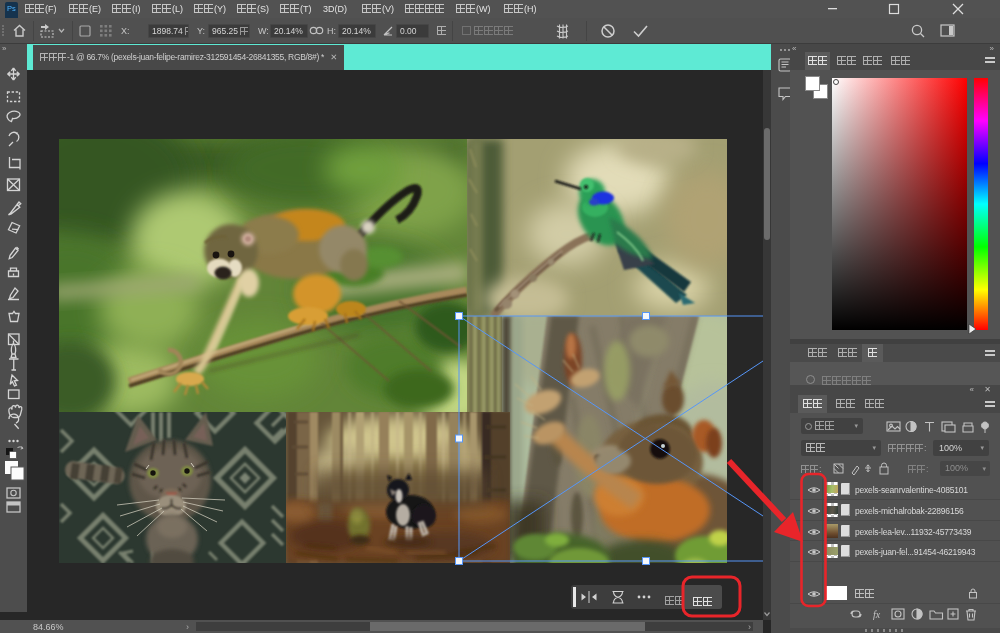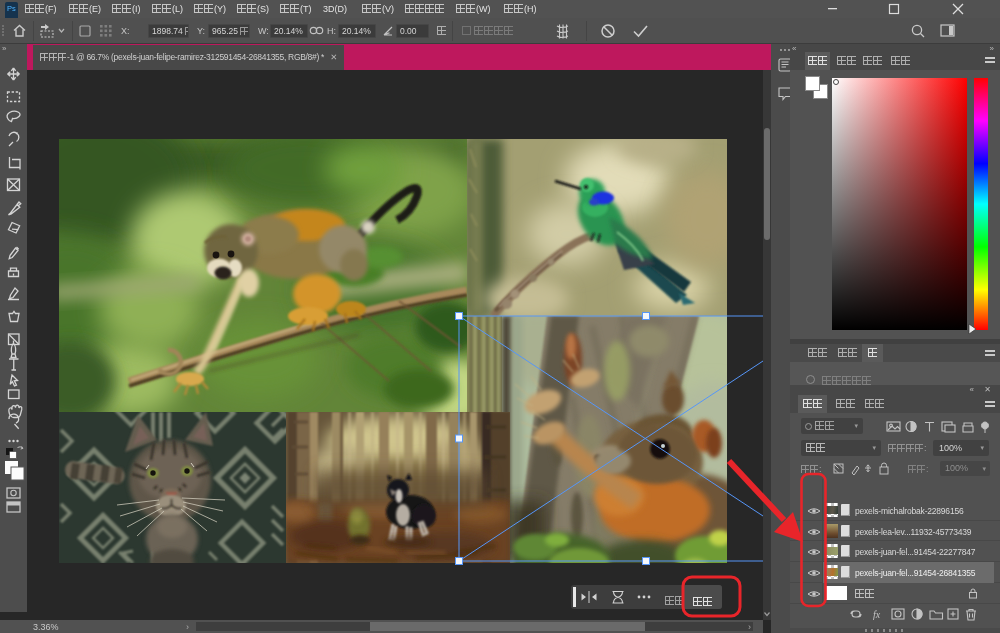--- a/index.html
+++ b/index.html
@@ -12,21 +12,21 @@
 .c.b{opacity:.95}
 
 #menubar{left:0;top:0;width:1000px;height:18px;background:#525252;color:#e3e3e3;font-size:9px}
 .mi{position:absolute;top:4px;color:#e3e3e3;letter-spacing:0}
 
 #opts{left:0;top:18px;width:1000px;height:26px;background:#505050;border-bottom:1px solid #3c3c3c;color:#cbcbcb;font-size:10px}
 .well{position:absolute;background:#3b3b3b;border:1px solid #464646;border-radius:1px;color:#d6d6d6;font-size:8.5px;line-height:12px;padding:0 3px;height:14px;top:6px;white-space:nowrap;overflow:hidden}
 .sep{position:absolute;top:3px;width:1px;height:20px;background:#444}
 .olab{position:absolute;top:8px;font-size:9px;color:#c6c6c6}
 
-#tabbar{left:27px;top:44px;width:973px;height:26px;background:#be185d}
+#tabbar{left:27px;top:44px;width:973px;height:26px;background:#5eead4}
 #doctab{position:absolute;left:6px;top:1px;height:25px;background:#484848;color:#cfcfcf;font-size:8.5px;line-height:24px;padding:0 7px;white-space:nowrap;letter-spacing:-.3px}
 
 #toolbar{left:0;top:44px;width:27px;height:568px;background:#4d4d4d}
 
 #vstrip{left:771px;top:44px;width:28px;height:589px;background:#4b4b4b;border-right:2px solid #3e3e3e}
 #panels{left:790px;top:44px;width:210px;height:589px;background:#4f4f4f}
 .ptab{position:absolute;height:18px;font-size:9px;color:#c9c9c9;line-height:18px}
 .ptab.on{background:#5a5a5a;color:#e8e8e8}
 
 #canvas{left:27px;top:70px;width:736px;height:550px;background:#272727;overflow:hidden}
@@ -597,20 +597,31 @@
    <path d="M20 11 l5-7 2 2 -5 7 z"></path>
    <path d="M36 2 v7 M33 5 h6 M34.5 3.5 l1.5-1.7 1.5 1.7 M34.5 7 l1.5 1.7 1.5-1.7" transform="translate(0,1)"></path>
    <rect x="48" y="5" width="8" height="7"></rect>
           <path d="M49.5 5 v-1.5 a2.5 2.5 0 0 1 5 0 V5"></path>
   </g>
  </svg>
  <div class="abs" style="left:118px;top:420px;color:#8e8e8e;font-size:9px"><i class="c s"></i><i class="c s"></i>:</div>
  <div class="abs" style="left:150px;top:417px;width:50px;height:15px;background:#464646;border-radius:2px;color:#8e8e8e;font-size:9px;line-height:15px;padding-left:5px">100% <span style="position:absolute;right:4px;top:0;font-size:7px">▾</span></div>
  <div id="rows" class="abs" style="left:0;top:435px;width:210px;height:125px">
   <div class="eyeCol"></div>
+  <div class="lrow" style="top:0">
+    <svg class="abs" style="left:17px;top:6px" width="14" height="10">
+            <path d="M1 5 Q7 .5 13 5 Q7 9.5 1 5 z" fill="none" stroke="#c9c9c9" stroke-width="1"></path>
+            <circle cx="7" cy="5" r="1.8" fill="#c9c9c9"></circle>
+          </svg>
+    <div class="thumb">
+            <div class="tpic" style="background:linear-gradient(100deg,#6d9441,#a8bf6a 55%,#c3a35c)"></div>
+          </div>
+    <div class="badge"></div>
+          <div class="lname">pexels-seanrvalentine-4085101</div>
+  </div>
   <div class="lrow" style="top:20.8px">
     <svg class="abs" style="left:17px;top:6px" width="14" height="10">
             <path d="M1 5 Q7 .5 13 5 Q7 9.5 1 5 z" fill="none" stroke="#c9c9c9" stroke-width="1"></path>
             <circle cx="7" cy="5" r="1.8" fill="#c9c9c9"></circle>
           </svg>
     <div class="thumb">
             <div class="tpic" style="background:linear-gradient(100deg,#39453c,#5c564a 60%,#2e3b35)"></div>
           </div>
     <div class="badge"></div>
           <div class="lname">pexels-michalrobak-22896156</div>
@@ -628,33 +639,21 @@
   </div>
   <div class="lrow" style="top:62.4px">
     <svg class="abs" style="left:17px;top:6px" width="14" height="10">
             <path d="M1 5 Q7 .5 13 5 Q7 9.5 1 5 z" fill="none" stroke="#c9c9c9" stroke-width="1"></path>
             <circle cx="7" cy="5" r="1.8" fill="#c9c9c9"></circle>
           </svg>
     <div class="thumb">
             <div class="tpic" style="background:linear-gradient(90deg,#8b8a5f,#9aa06b)"></div>
           </div>
     <div class="badge"></div>
-          <div class="lname">pexels-juan-fel...91454-22277847</div>
-  </div>
-  <div class="lrow" style="top:83.2px">
-    <div class="abs" style="left:33px;top:0;width:171px;height:20.8px;background:#6b6b6b"></div>
-    <svg class="abs" style="left:17px;top:6px" width="14" height="10">
-            <path d="M1 5 Q7 .5 13 5 Q7 9.5 1 5 z" fill="none" stroke="#c9c9c9" stroke-width="1"></path>
-            <circle cx="7" cy="5" r="1.8" fill="#c9c9c9"></circle>
-          </svg>
-    <div class="thumb">
-            <div class="tpic" style="background:linear-gradient(100deg,#8f8673,#b4702c 60%,#7a9a4a)"></div>
-          </div>
-    <div class="badge"></div>
-          <div class="lname" style="color:#eee">pexels-juan-fel...91454-26841355</div>
+          <div class="lname">pexels-juan-fel...91454-46219943</div>
   </div>
   <div class="lrow" style="top:104px">
     <svg class="abs" style="left:17px;top:6px" width="14" height="10">
             <path d="M1 5 Q7 .5 13 5 Q7 9.5 1 5 z" fill="none" stroke="#c9c9c9" stroke-width="1"></path>
             <circle cx="7" cy="5" r="1.8" fill="#c9c9c9"></circle>
           </svg>
     <div class="abs" style="left:35px;top:3px;width:22px;height:14px;background:#fff"></div>
     <div class="lname"><i class="c"></i><i class="c"></i></div>
     <svg class="abs" style="left:178px;top:5px" width="10" height="11">
             <rect x="1.5" y="4.5" width="7" height="5.5" fill="none" stroke="#c3c3c3"></rect>
@@ -675,21 +674,21 @@
    <rect x="158" y="3" width="10" height="10"></rect>
           <path d="M163 5.5 v5 M160.5 8 h5"></path>
    <path d="M177 5 h8 l-1 9 h-6 z M176 5 h10 M179 5 v-1.5 h4 V5 M179.5 7.5 v4 M182.5 7.5 v4"></path>
   </g>
  </svg>
  <div class="abs" style="left:0;top:584px;width:210px;height:5px;background:#4a4a4a"></div>
  <div class="abs" style="left:75px;top:585px;width:40px;height:3px;background:repeating-linear-gradient(to right,#8a8a8a 0 2px,transparent 2px 6px)"></div>
 </div>
 
 <div class="abs" id="statusbar">
- <div class="abs" style="left:33px;top:2px;color:#c9c9c9">3.36%</div>
+ <div class="abs" style="left:33px;top:2px;color:#c9c9c9">84.66%</div>
  <div class="abs" style="left:70px;top:16px;color:#c9c9c9">2160 <i class="c s"></i><i class="c s"></i> x 1368 <i class="c s"></i><i class="c s"></i> (72 ppi)</div>
  <div class="abs" style="left:186px;top:2px;color:#aaa">›</div>
  <div class="abs" style="left:196px;top:2px;width:557px;height:9px;background:#3e3e3e"></div>
  <div class="abs" style="left:370px;top:2px;width:275px;height:9px;background:#6a6a6a"></div>
  <div class="abs" style="left:748px;top:2px;color:#aaa">›</div>
 </div>
 <svg class="abs" id="annot" style="left:0;top:0;pointer-events:none" width="1000" height="633" viewBox="0 0 1000 633">
  <path d="M729 461 L784 520" stroke="#e8252a" stroke-width="6" fill="none"></path>
  <path d="M803 542 L774 532 L793 512 z" fill="#e8252a"></path>
  <rect x="801.5" y="474" width="24" height="132" rx="7" fill="none" stroke="#e8252a" stroke-width="2.6"></rect>

